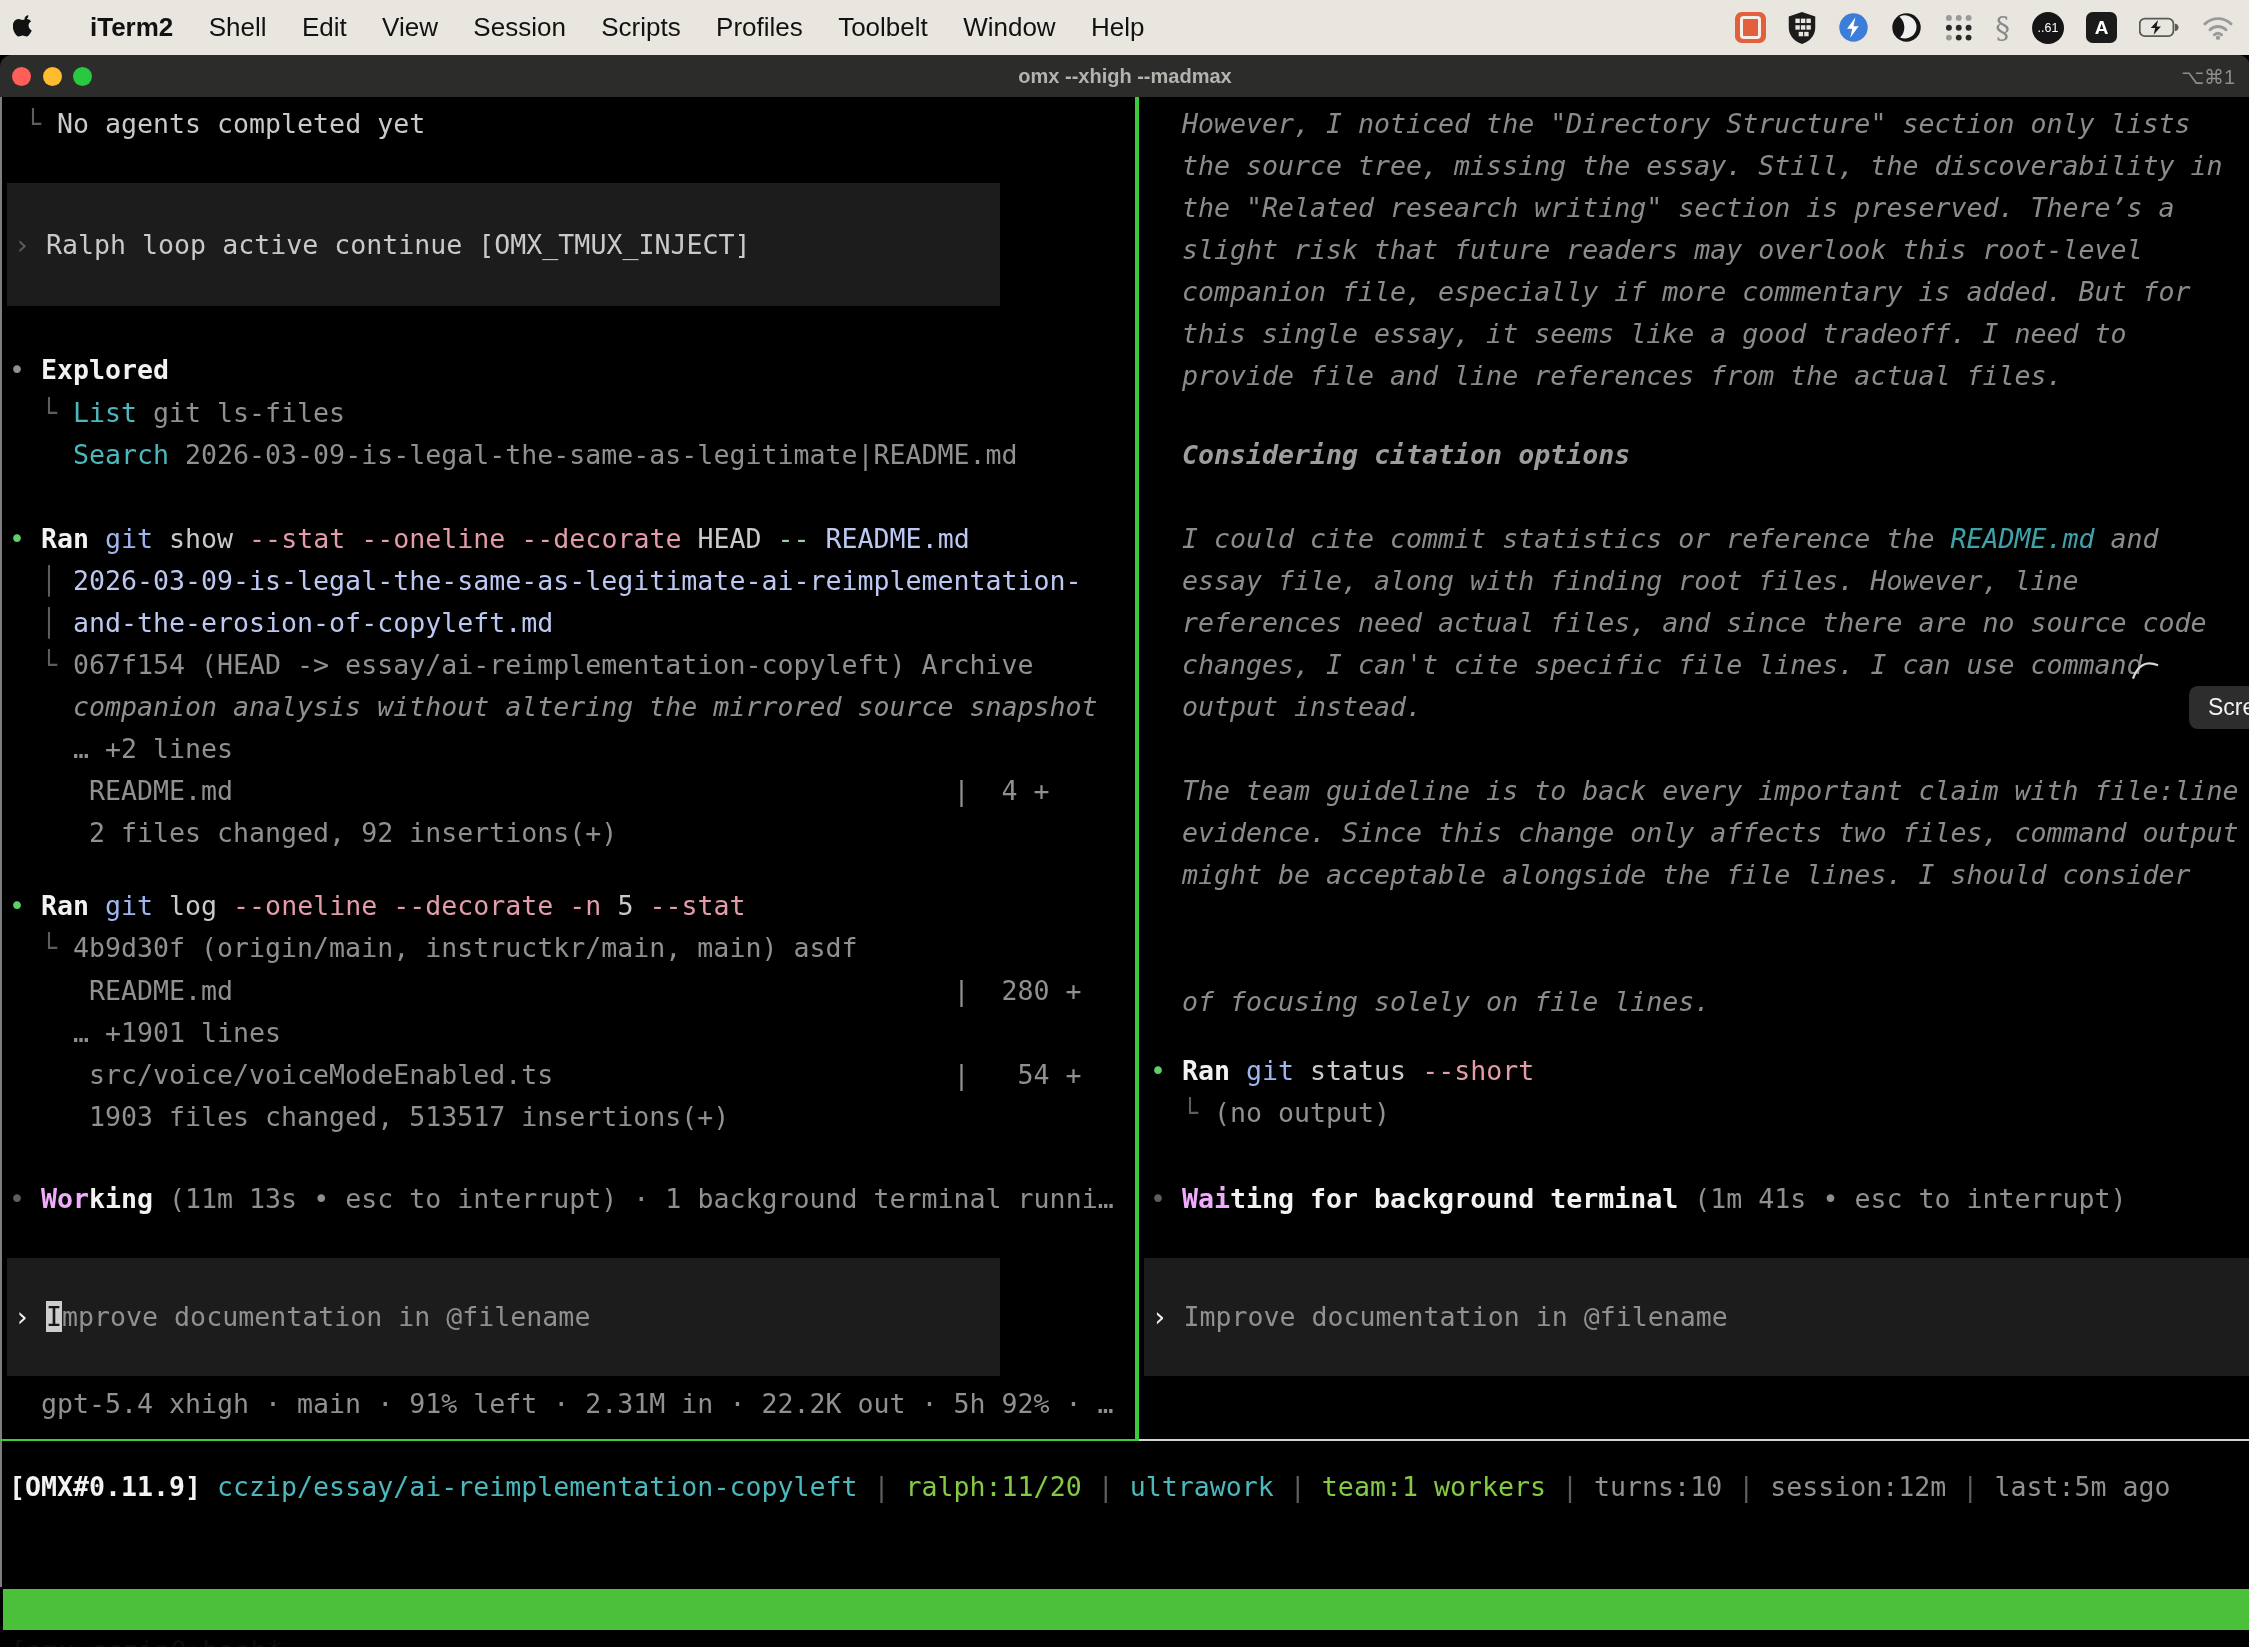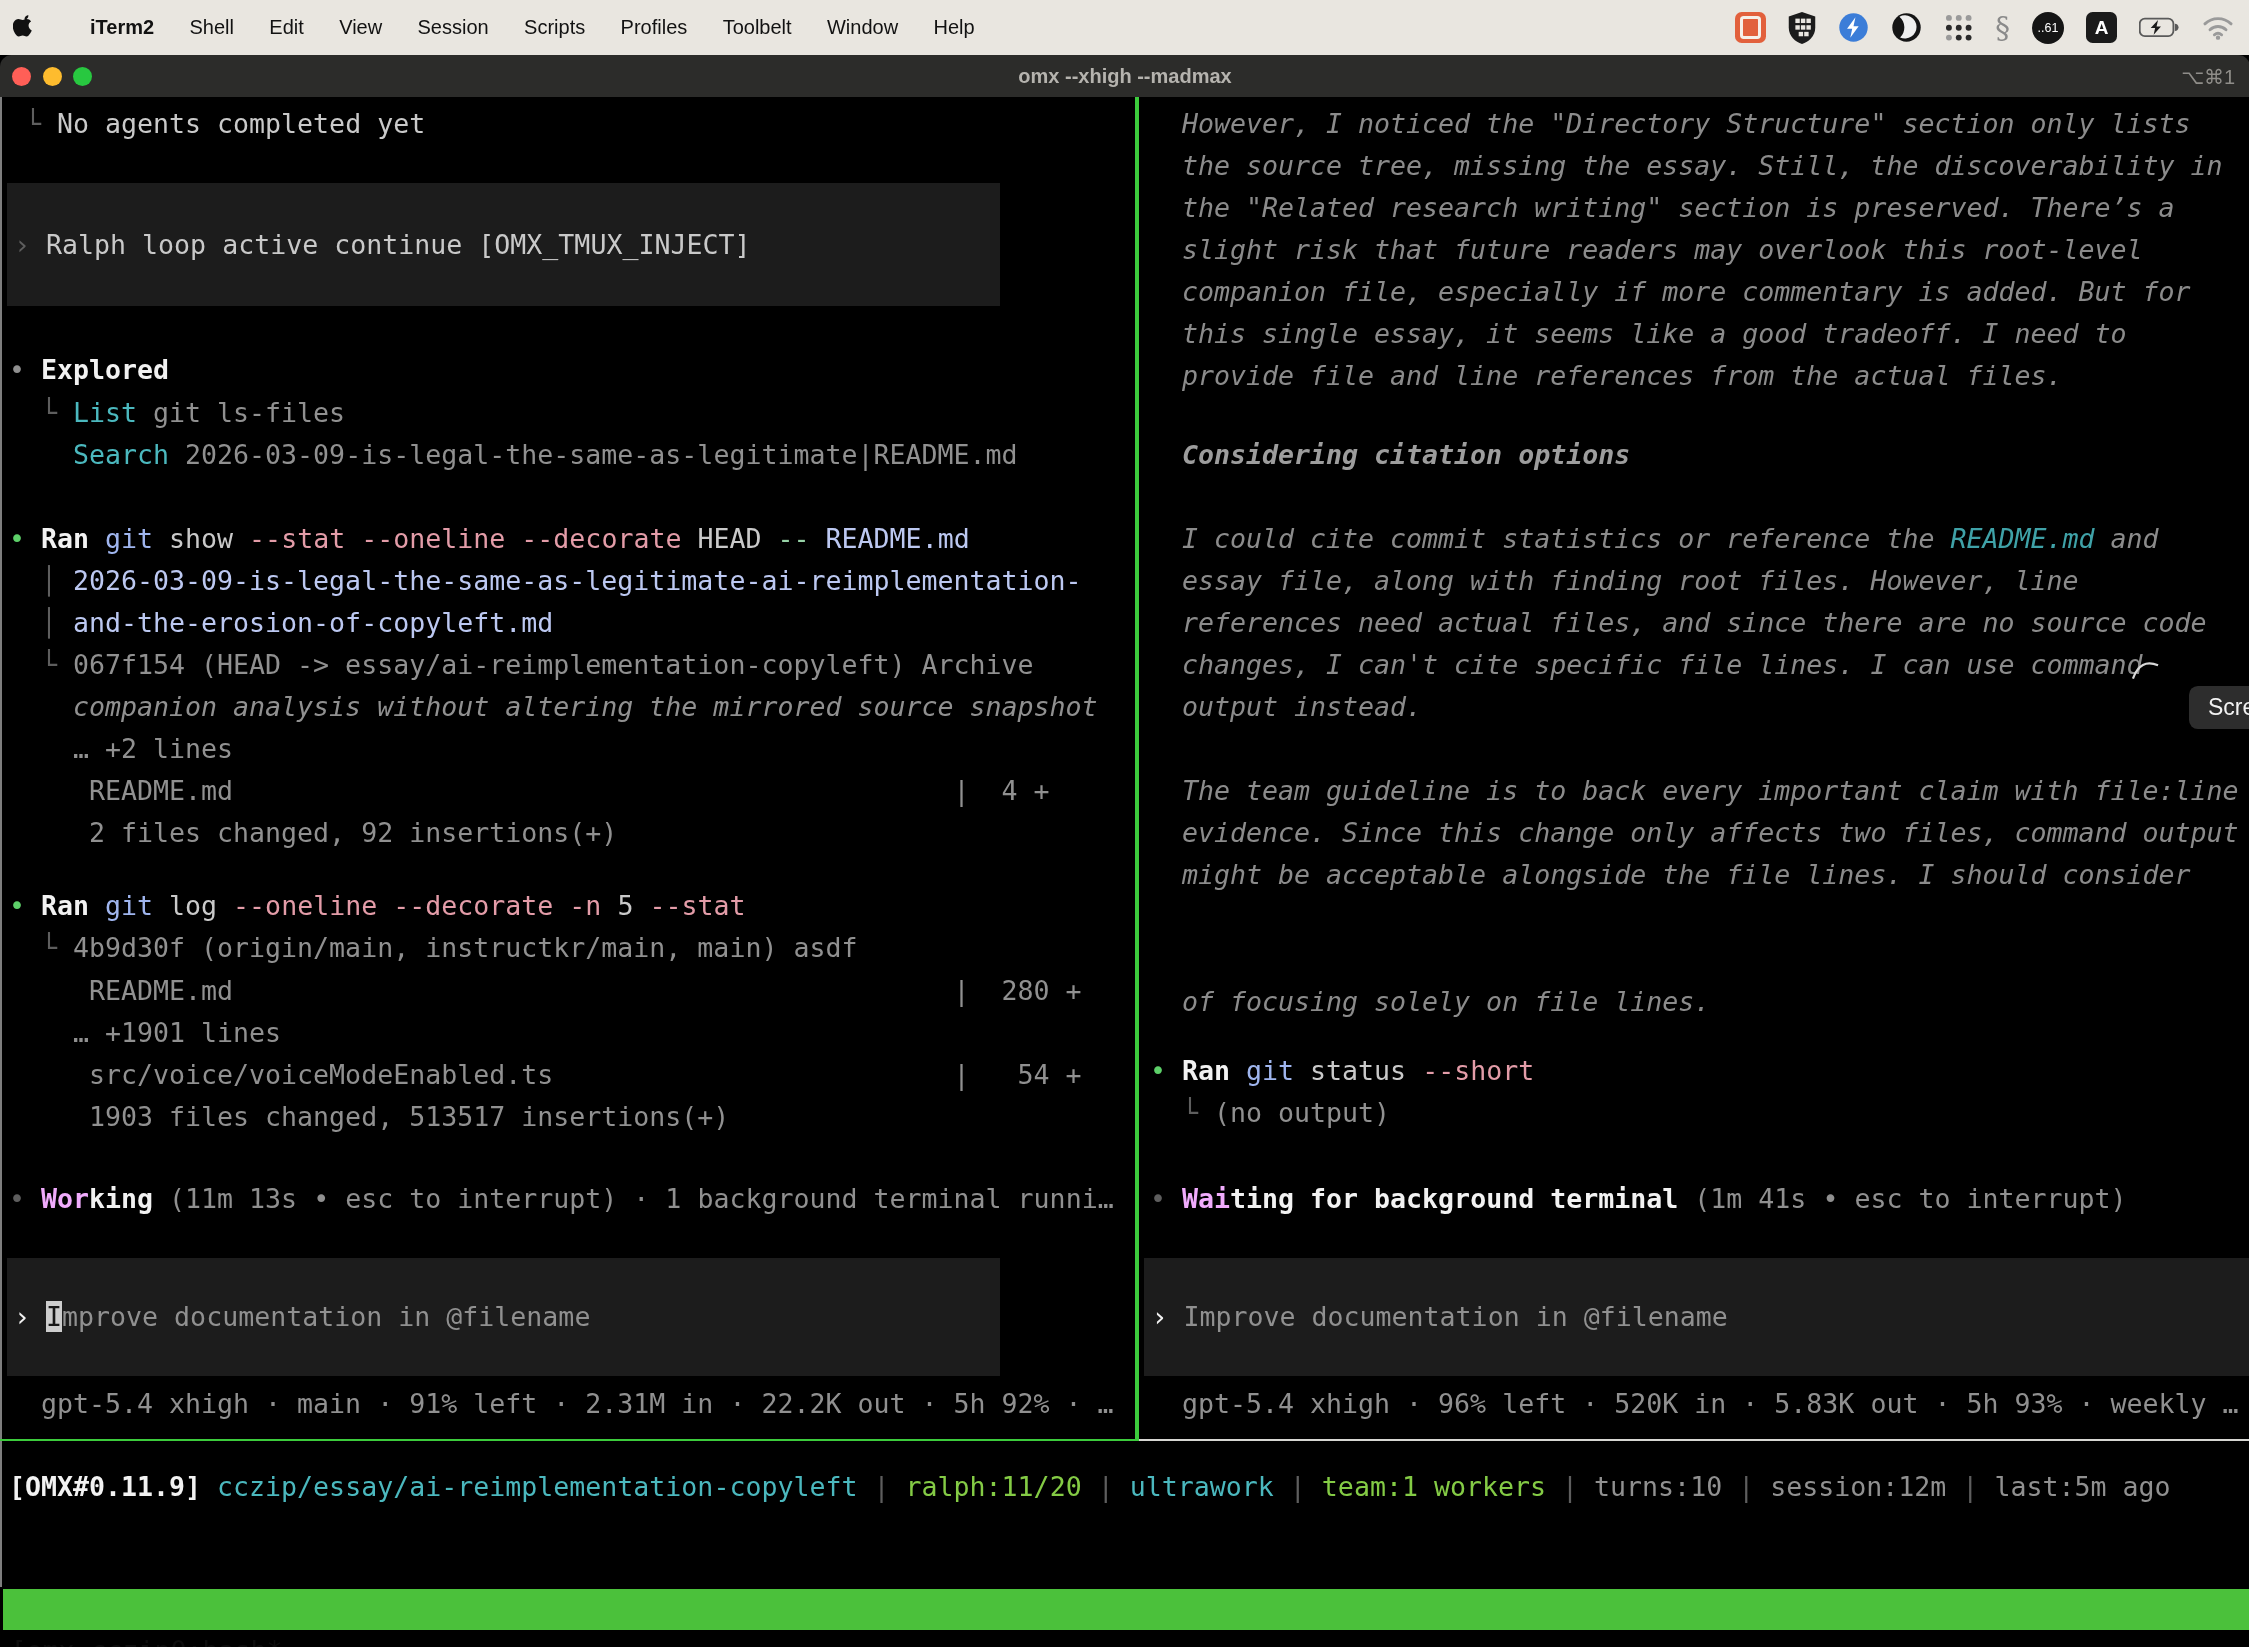--- a/index.html
+++ b/index.html
@@ -2,21 +2,21 @@
 <html style="--terminal_bg: #000000; --box_bg: #1c1c1c; --text_gray: #909090; --text_dim: #5e5e5e; --text_white: #f2f2f2; --teal: #4bb8be; --lavender: #9fb5ee; --file_lavender: #bcc8f1; --pink: #e39ca8; --mint: #97d3a7; --bullet_green: #5dd069; --stat_green: #84cb45; --tmux_green: #4bc13b; --active_border: #3ccb3c; --inactive_border: #d6d6d2; --menubar_bg: #e9e6e0; --titlebar_bg: #2c2c2a; --traffic_red: #ff5f57; --traffic_yellow: #febc2e; --traffic_green: #28c840;font-size:11.8px"><head>
 <meta charset="utf-8">
 <style>
   html,body{margin:0;padding:0;background:#000;}
   #screen{position:relative;width:2250px;height:1648px;overflow:hidden;background:#000;
           font-family:"DejaVu Sans Mono",monospace;}
   
   #menubar{position:absolute;left:0;top:0;width:2250px;height:55px;background:#e9e6e0;
            display:flex;align-items:center;font-family:"Liberation Sans","DejaVu Sans",sans-serif;}
   #menu-items{display:flex;align-items:center;gap:0;margin-left:29.5px;}
-  .menu-item{font-size:20px;color:#121212;padding:0 17.7px;line-height:55px;}
+  .menu-item{font-size:26px;color:#121212;padding:0 17.7px;line-height:55px;}
   .menu-item.app{font-weight:bold;}
   #apple-logo{width:23.6px;height:28px;margin:0 5.9px 0 13.3px;}
   #status-icons{margin-left:auto;display:flex;align-items:center;gap:22px;margin-right:16px;}
   .sicon{display:flex;align-items:center;justify-content:center;}
   
   #titlebar{position:absolute;left:0;top:55px;width:2250px;height:43px;background:#2c2c2a;
             border-radius:11.8px 11.8px 0 0;display:flex;align-items:center;
             font-family:"Liberation Sans","DejaVu Sans",sans-serif;}
   .tl{width:19px;height:19px;border-radius:50%;margin-left:11.8px;}
   #win-title{position:absolute;left:0;right:0;text-align:center;color:#b5b3ae;font-size:20px;font-weight:bold;}
@@ -209,21 +209,20 @@
         <div class="tline" style="top: 673px;"><span class="s-gi">  The team guideline is to back every important claim with file:line</span></div>
         <div class="tline" style="top: 715px;"><span class="s-gi">  evidence. Since this change only affects two files, command output</span></div>
         <div class="tline" style="top: 757px;"><span class="s-gi">  might be acceptable alongside the file lines. I should consider</span></div>
         <div class="tline" style="top: 884px;"><span class="s-gi">  of focusing solely on file lines.</span></div>
         <div class="tline" style="top: 953px;"><span class="s-gb">• </span><span class="s-w">Ran</span><span class="s-g"> </span><span class="s-l">git</span><span class="s-sw"> status </span><span class="s-p">--short</span></div>
         <div class="tline" style="top: 995px;"><span class="s-d">  └ </span><span class="s-g">(no output)</span></div>
         <div class="tline" style="top: 1081px;"><span class="s-d">• </span><span class="s-db">Wai</span><span class="s-w">ting for background terminal</span><span class="s-g"> </span><span class="s-g">(1m 41s • esc to interrupt)</span></div>
         <div class="tbox" style="top: 1161px; height: 118px;">
           <div class="tline" style="top: 38px;"><span class="s-br">› </span><span class="s-g">Improve documentation in @filename</span></div>
         </div>
-        <div class="tline" style="top: 1286px;"><span class="s-g">  gpt-5.4 xhigh · 96% left · 520K in · 5.83K out · 5h 93% · weekly …</span></div>
       </div>
     <div id="v-divider"></div>
     <div id="h-border-left"></div>
     <div id="h-border-right"></div>
     <div id="omx-status"><span class="s-w">[OMX#0.11.9]</span><span class="s-g"> </span><span class="s-t">cczip/essay/ai-reimplementation-copyleft</span><span class="s-d"> | </span><span class="s-sg">ralph:11/20</span><span class="s-d"> | </span><span class="s-t">ultrawork</span><span class="s-d"> | </span><span class="s-sg">team:1 workers</span><span class="s-d"> | </span><span class="s-g">turns:10</span><span class="s-d"> | </span><span class="s-g">session:12m</span><span class="s-d"> | </span><span class="s-g">last:5m ago</span></div>
     <div id="tmux-bar">
       <span id="tmux-left">[omx-cczip0:bash*</span>
       
     </div>
     <svg id="cursor-artifact" width="31" height="26.6" viewBox="0 0 42 36">

